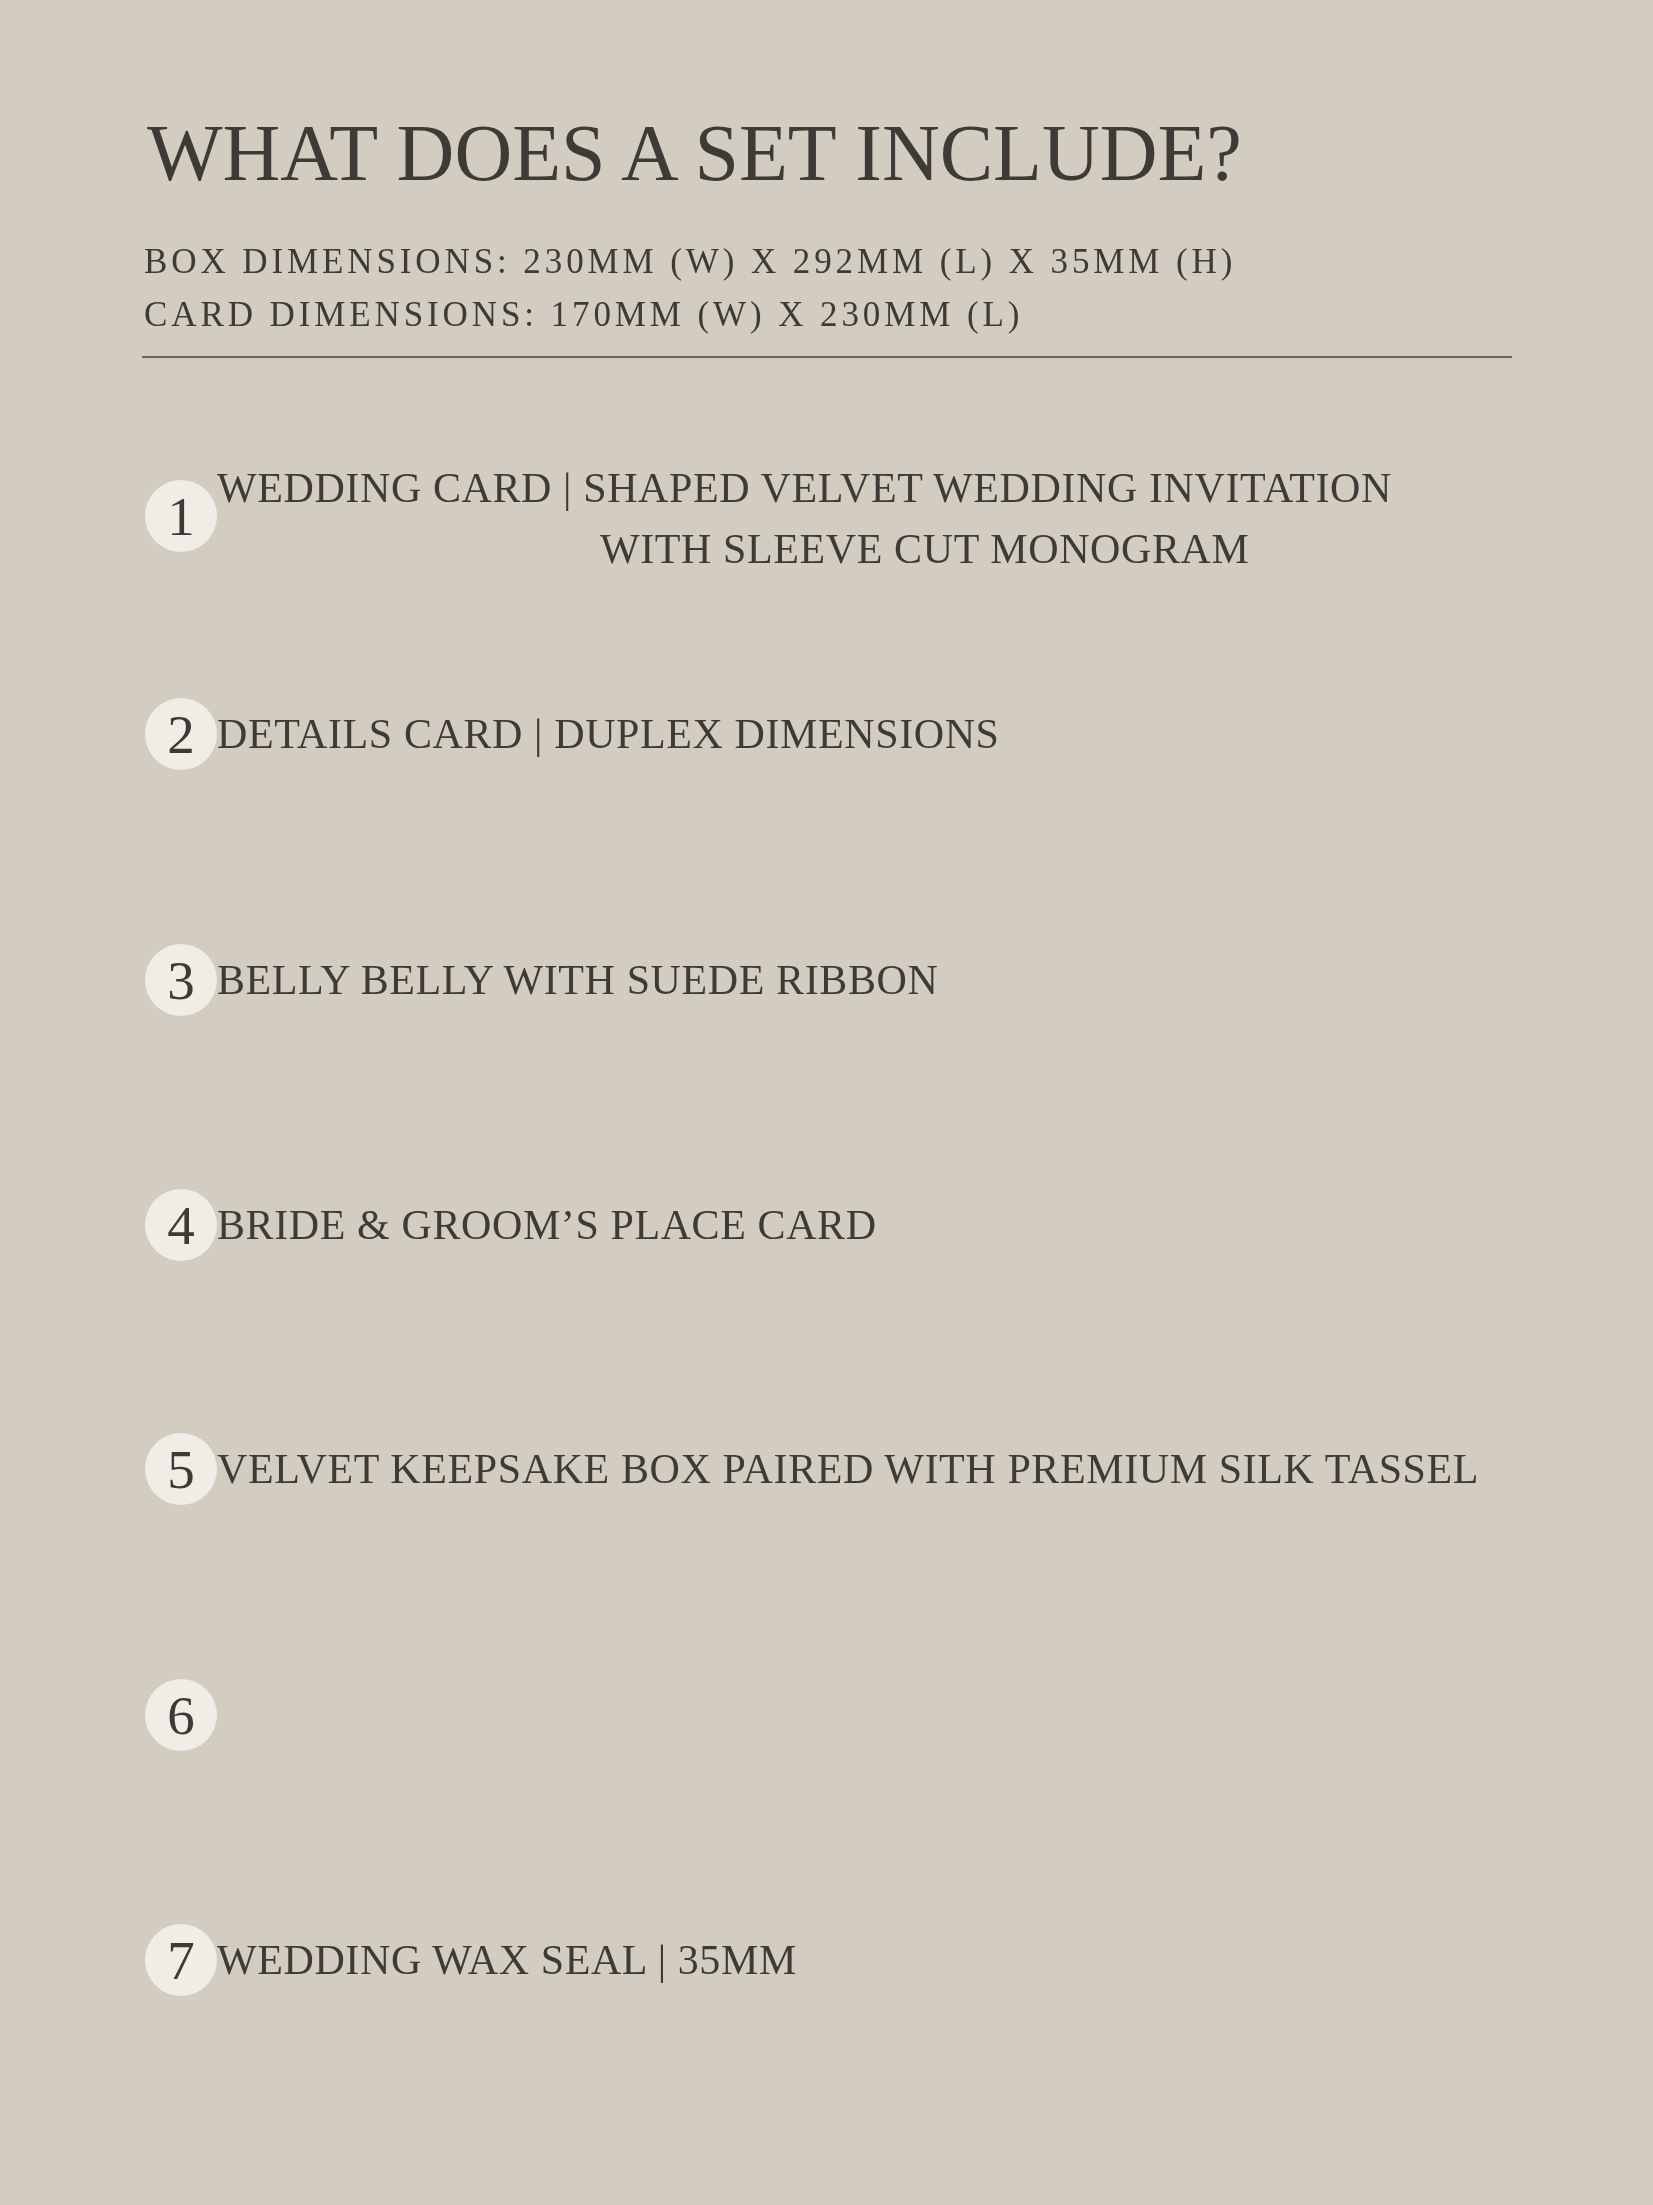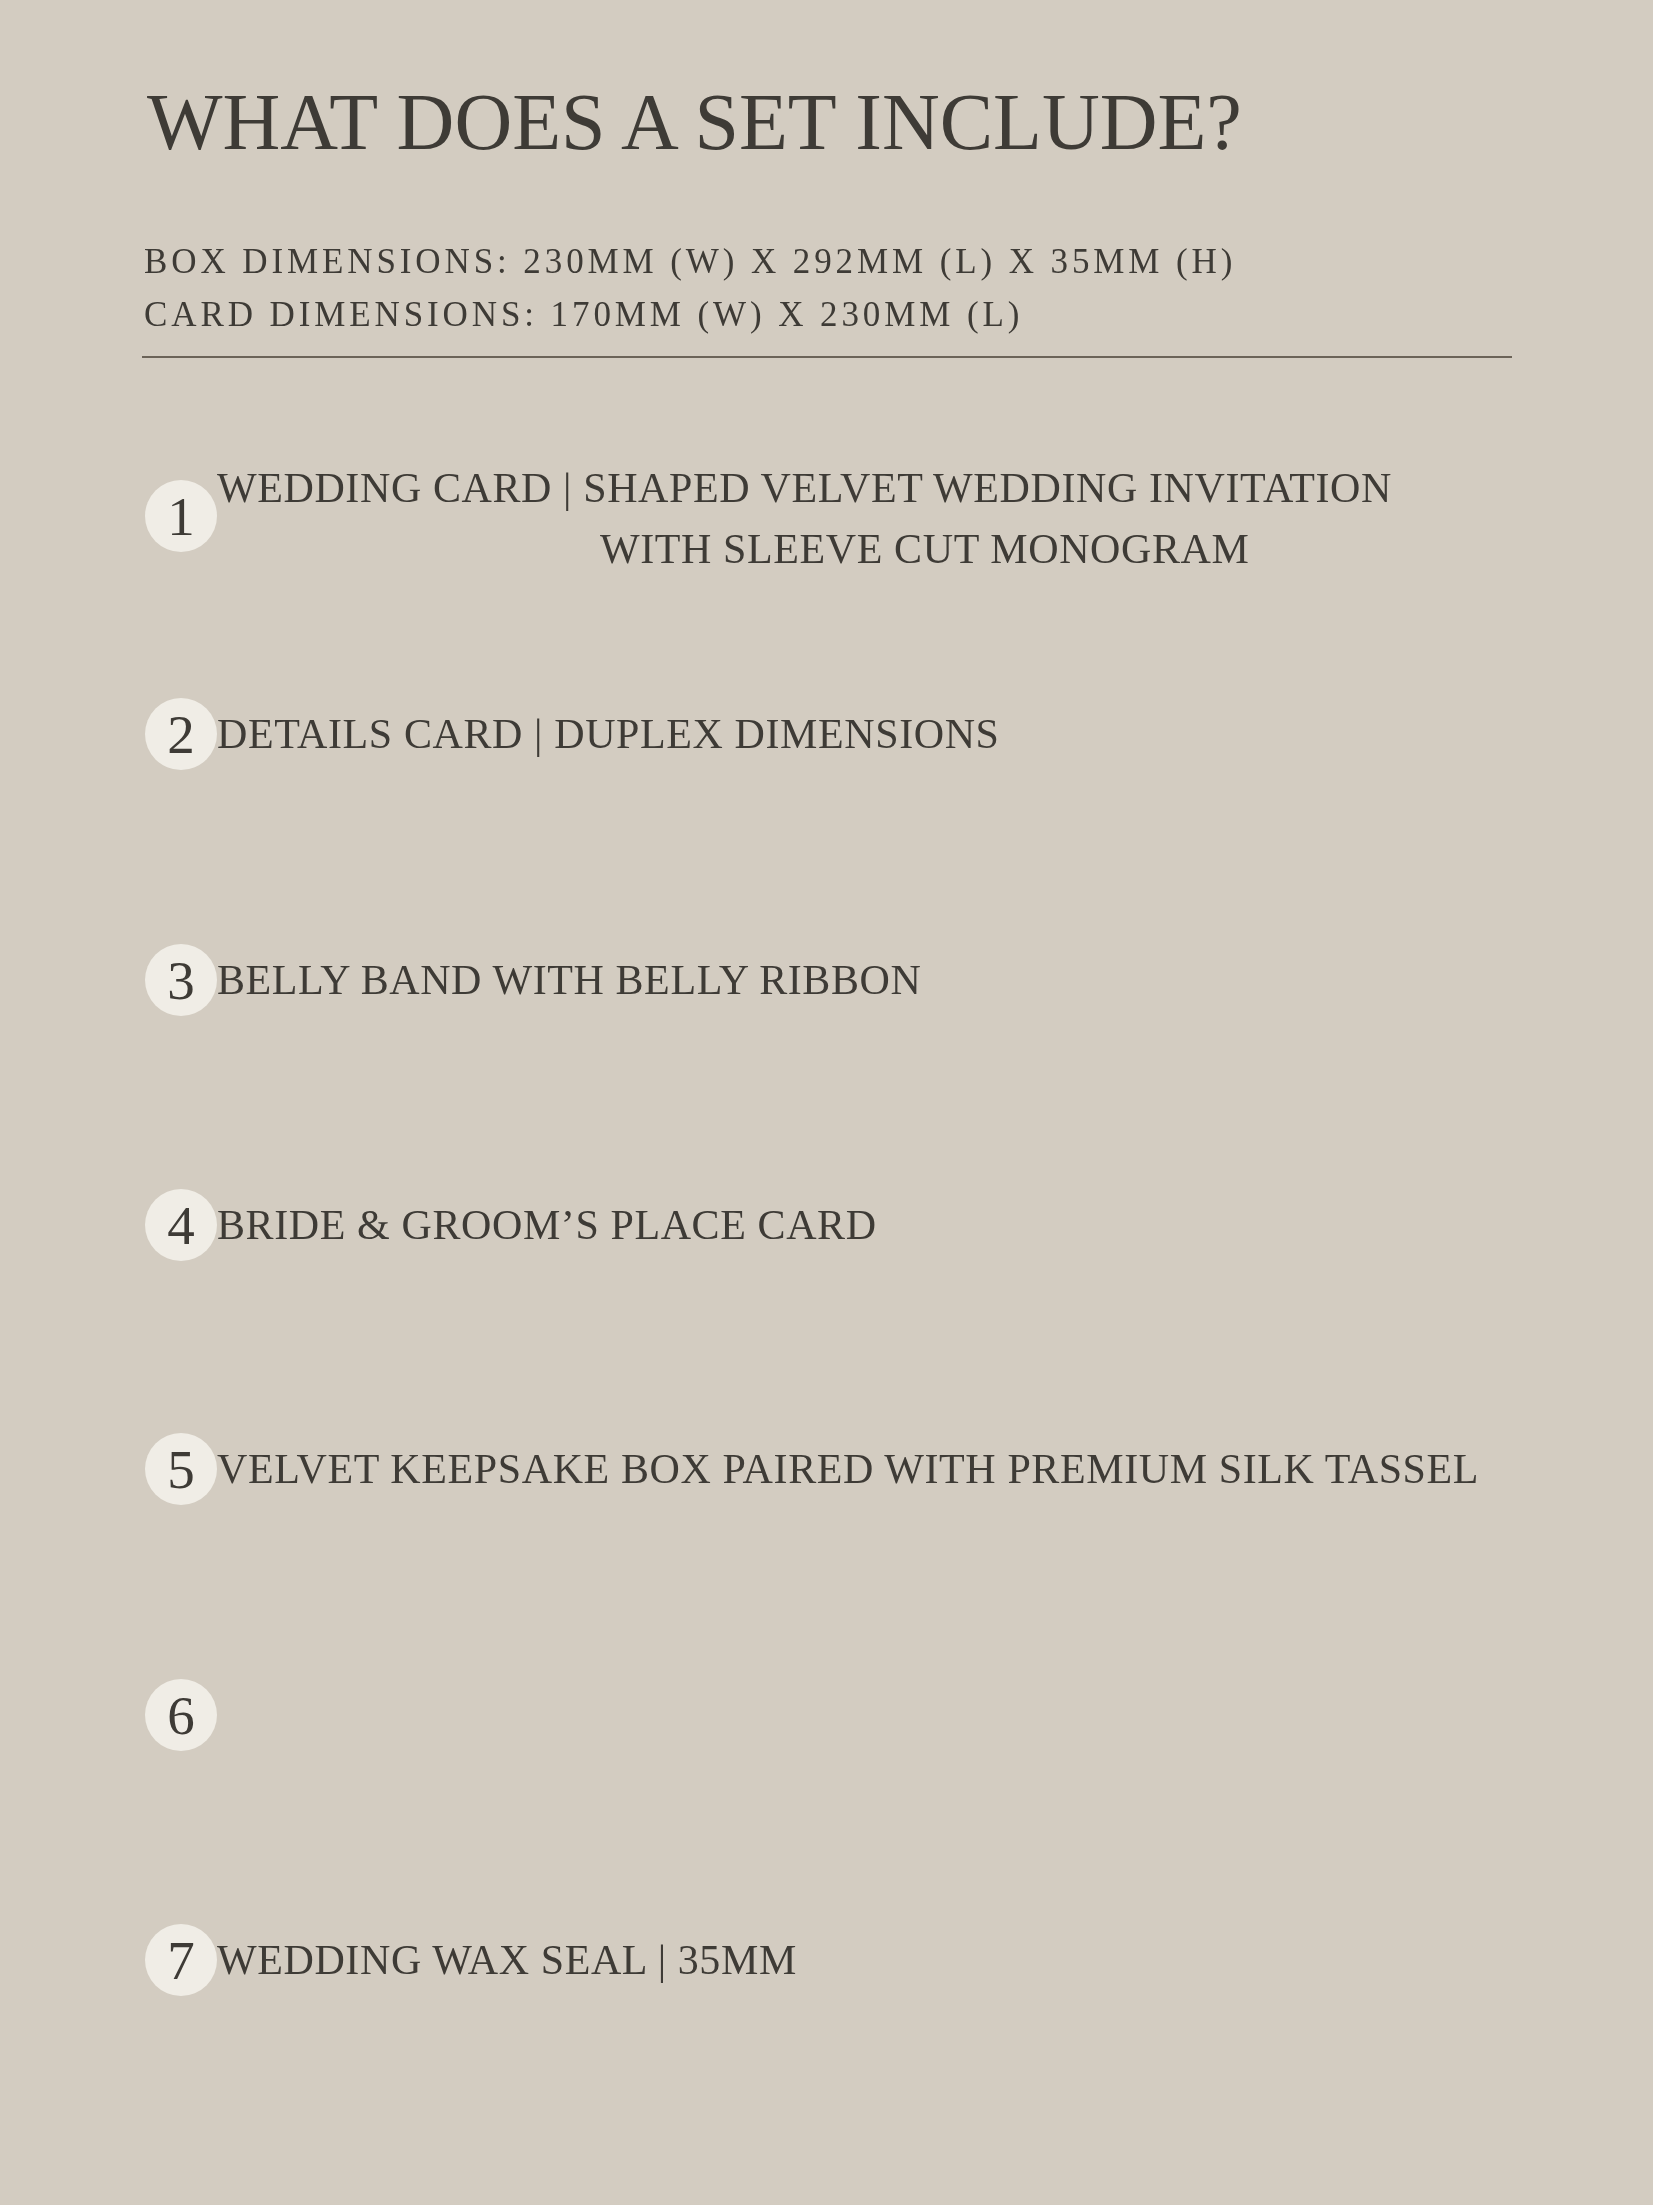--- a/index.html
+++ b/index.html
@@ -16,21 +16,21 @@
   body {
     position: relative;
     background: var(--background);
     color: var(--text);
     font-family: "Liberation Serif", serif;
     overflow: hidden;
   }
   .page-title {
     position: absolute;
     left: 147px;
-    top: 82px;
+    top: 113px;
     font-size: 80px;
     font-weight: 400;
     line-height: 1;
     letter-spacing: 0px;
     white-space: nowrap;
     text-align: center;
   }
   .subtitle {
     position: absolute;
     left: 144px;
@@ -118,21 +118,21 @@
     <div class="badge">
       <span>2</span>
     </div>
     <div class="item-text">DETAILS CARD | DUPLEX DIMENSIONS</div>
   </div>
 
   <div class="item item-3">
     <div class="badge">
       <span>3</span>
     </div>
-    <div class="item-text">BELLY BAND WITH BELLY RIBBON</div>
+    <div class="item-text">BELLY BELLY WITH SUEDE RIBBON</div>
   </div>
 
   <div class="item item-4">
     <div class="badge">
       <span>4</span>
     </div>
     <div class="item-text">BRIDE &amp; GROOM’S PLACE CARD</div>
   </div>
 
   <div class="item item-5">

